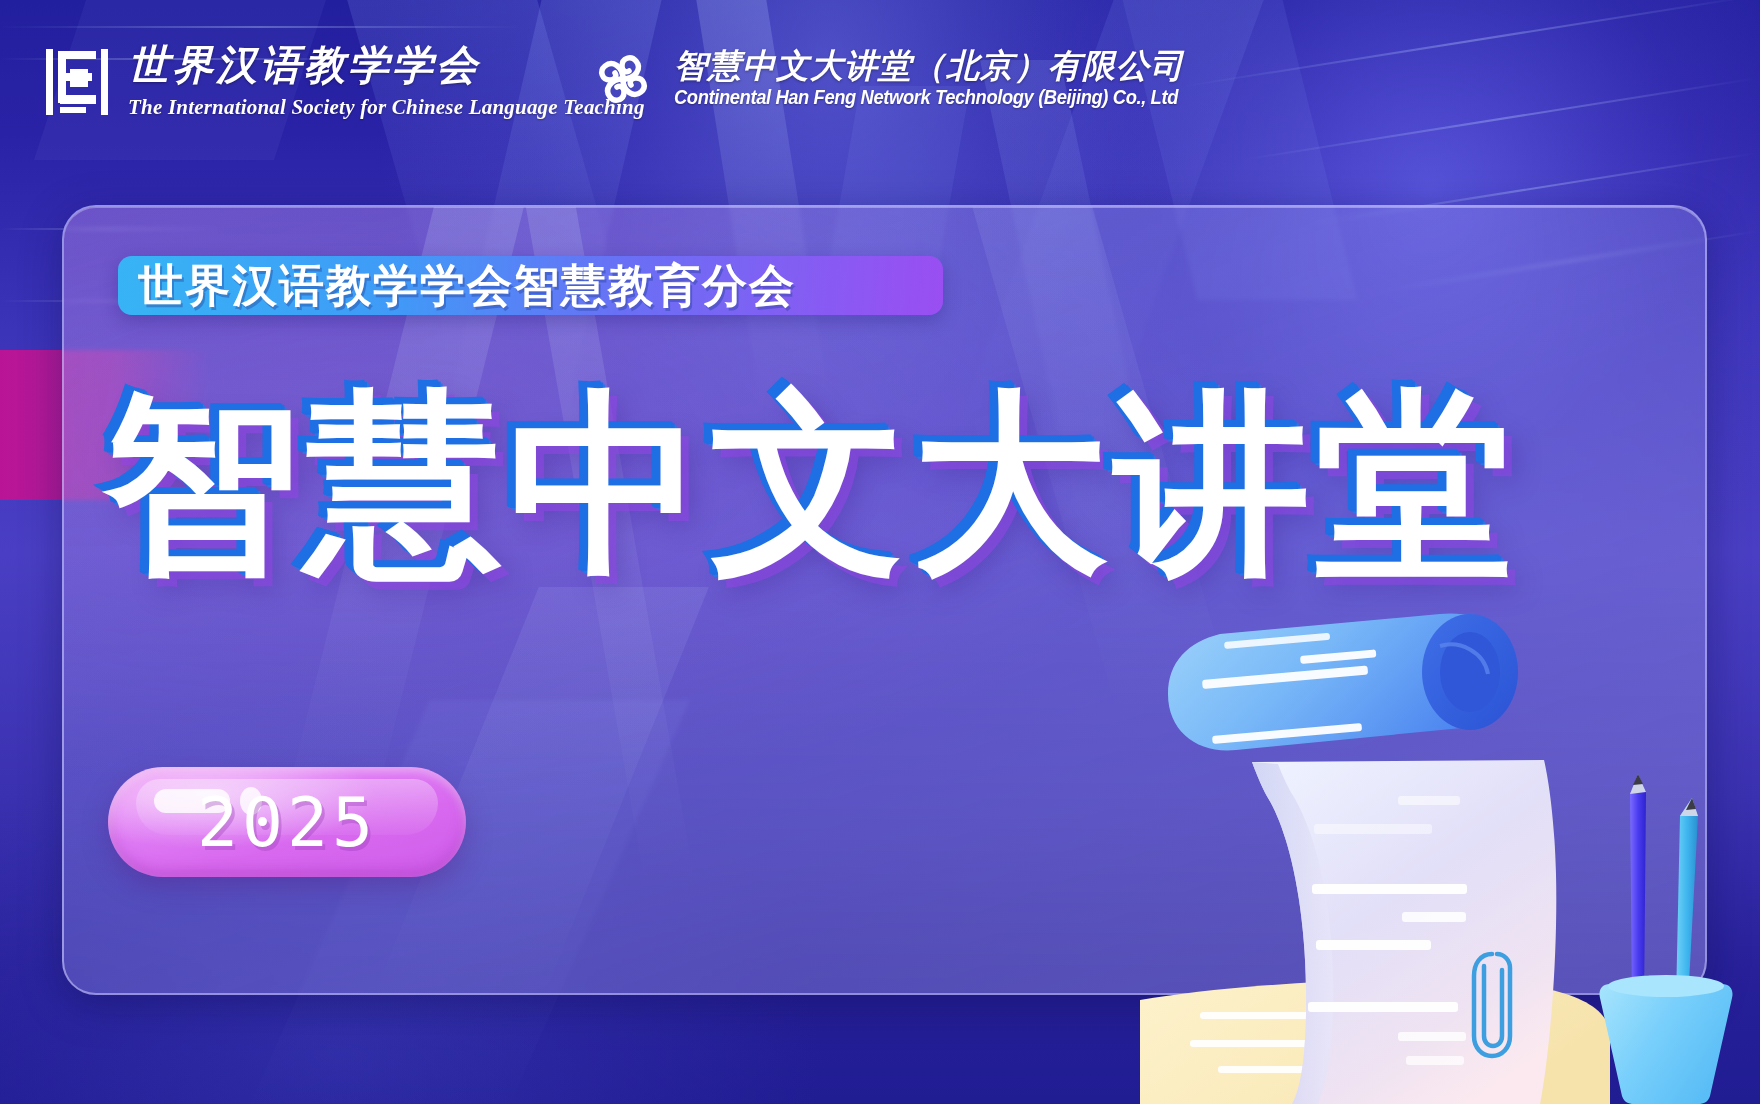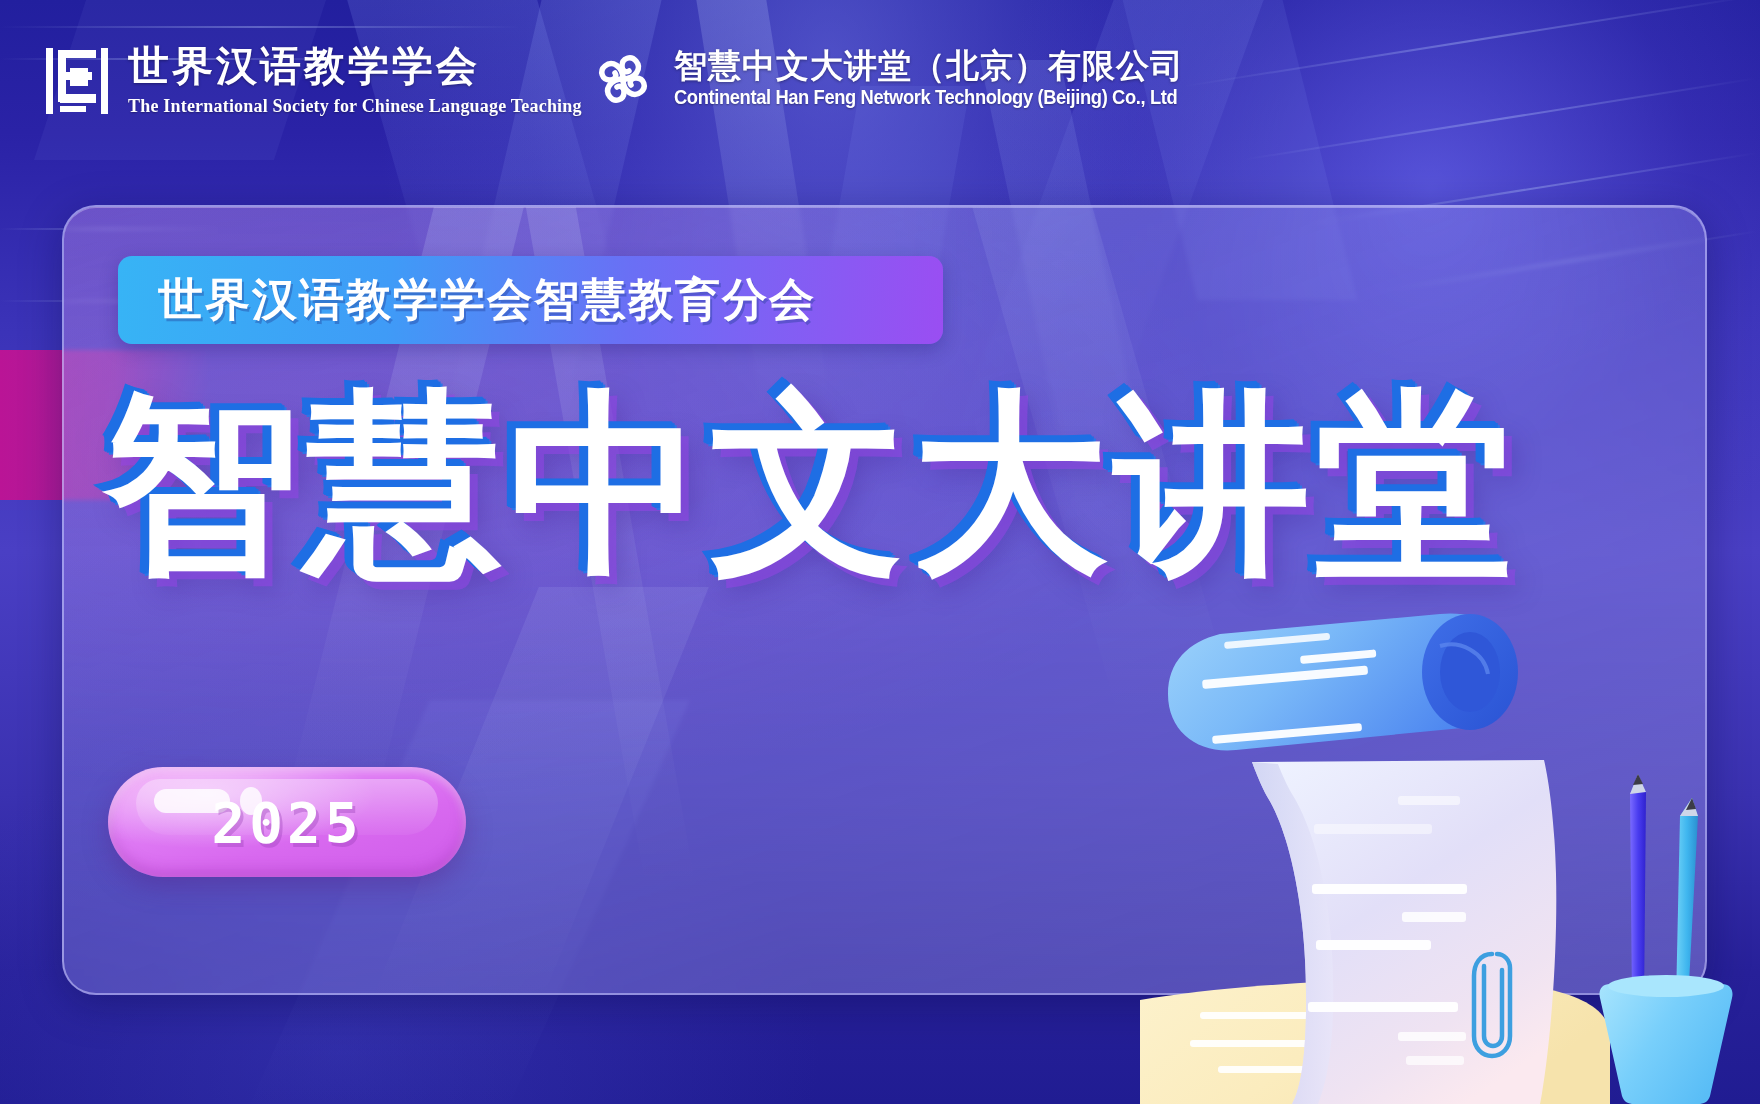--- a/index.html
+++ b/index.html
@@ -104,41 +104,41 @@
 
   .logo-group { position:absolute; display:flex; align-items:center; gap:18px; }
   .logo-group.isclt { left:44px; top:44px; }
   .logo-group.chf  { left:590px; top:46px; }
 
   .seal {
     width:66px; height:74px; position:relative; flex:0 0 auto;
   }
   .seal svg { display:block; }
 
-  .logo-text { display:flex; flex-direction:column; }
+  .logo-text { display:flex; flex-direction:column;font-style:italic; }
   .logo-cn {
     color:#ffffff; font-weight:bold; letter-spacing:2px; line-height:1.05;
     text-shadow:0 1px 3px rgba(0,0,0,.35);
   }
   .isclt .logo-cn { font-size:41px; letter-spacing:3px; }
   .chf .logo-cn { font-size:33px; letter-spacing:1px; }
   .logo-en {
     color:#ffffff; font-family:"Liberation Serif", serif; font-weight:bold;
     text-shadow:0 1px 2px rgba(0,0,0,.35);
   }
-  .isclt .logo-en { font-size:18px; letter-spacing:.2px; margin-top:8px; }
+  .isclt .logo-en { font-size:21px; letter-spacing:.2px; margin-top:8px; }
   .chf .logo-en { font-size:19.5px; font-family:"Liberation Sans", sans-serif;
      letter-spacing:-.4px; margin-top:3px; transform:scaleX(.94); transform-origin:left; }
 
   
   .subtitle-pill {
-    position:absolute; left:118px; top:256px; width:825px; height:88px;
+    position:absolute; left:118px; top:256px; width:825px; height:59px;
     border-radius:14px; z-index:7;
     background:linear-gradient(95deg,#37b4f5 0%,#3f9bf7 33%,#6a6ff5 62%,#9a4ef2 100%);
-    display:flex; align-items:center; padding-left:40px;
+    display:flex; align-items:center; padding-left:20px;
     box-shadow:0 6px 18px rgba(30,20,110,.28);
   }
   .subtitle-text {
     color:#ffffff; font-size:45px; font-weight:bold; letter-spacing:2px;
     text-shadow:2px 3px 0 rgba(35,60,150,.38);
   }
 
   
   .main-title {
     position:absolute; left:104px; top:383px; z-index:7;
@@ -171,21 +171,21 @@
   }
   .year-dot1 {
     position:absolute; left:46px; top:22px; width:76px; height:24px; border-radius:12px;
     background:rgba(255,255,255,.82);
   }
   .year-dot2 {
     position:absolute; left:132px; top:20px; width:22px; height:28px; border-radius:50%;
     background:rgba(255,255,255,.80);
   }
   .year-text {
-    position:relative; color:#ffffff; font-size:56px; font-weight:bold; letter-spacing:4px;
+    position:relative; color:#ffffff; font-size:68px; font-weight:normal; letter-spacing:4px;
     font-family:"DejaVu Sans Mono", monospace;
     text-shadow:3px 4px 0 rgba(150,60,180,.35);
   }
 
   
   .illus { position:absolute; right:0; bottom:0; width:620px; height:520px; z-index:8; }
   .illus svg { display:block; }
 </style>
 </head>
 <body>

